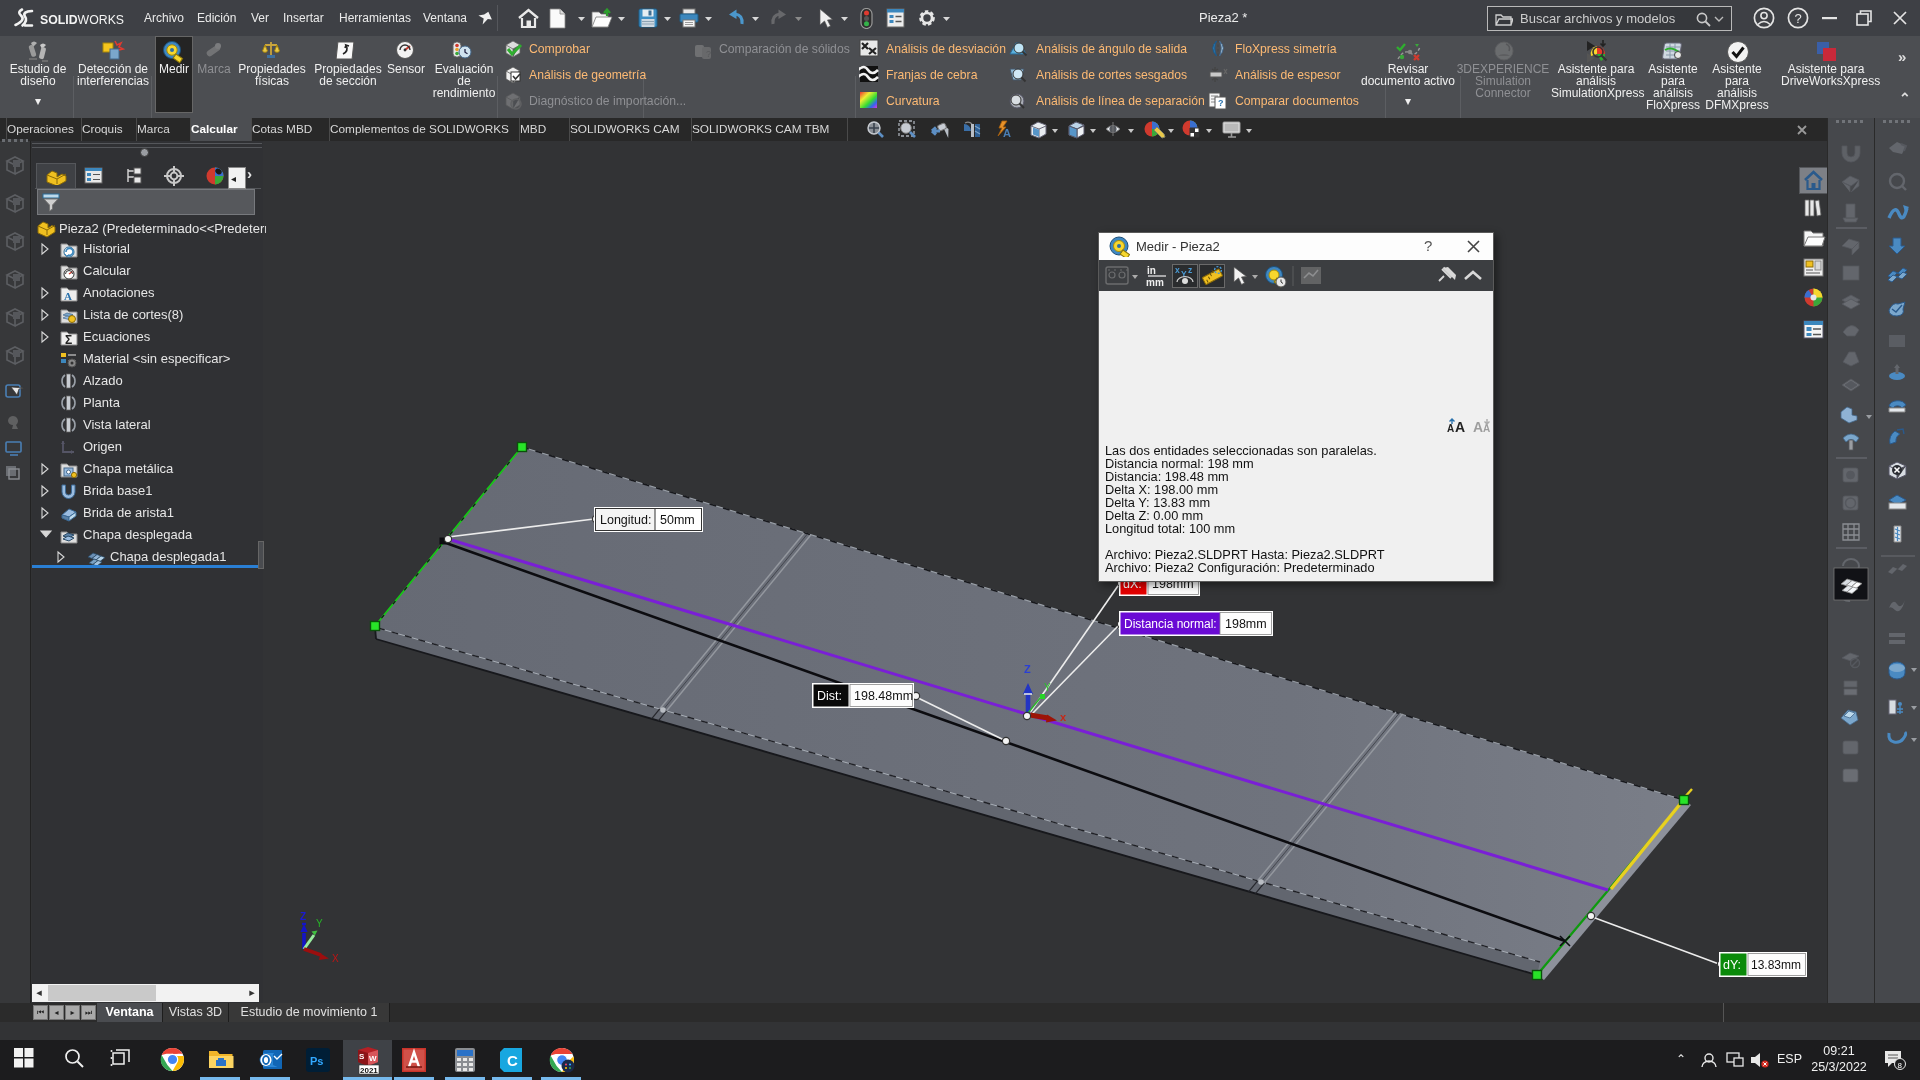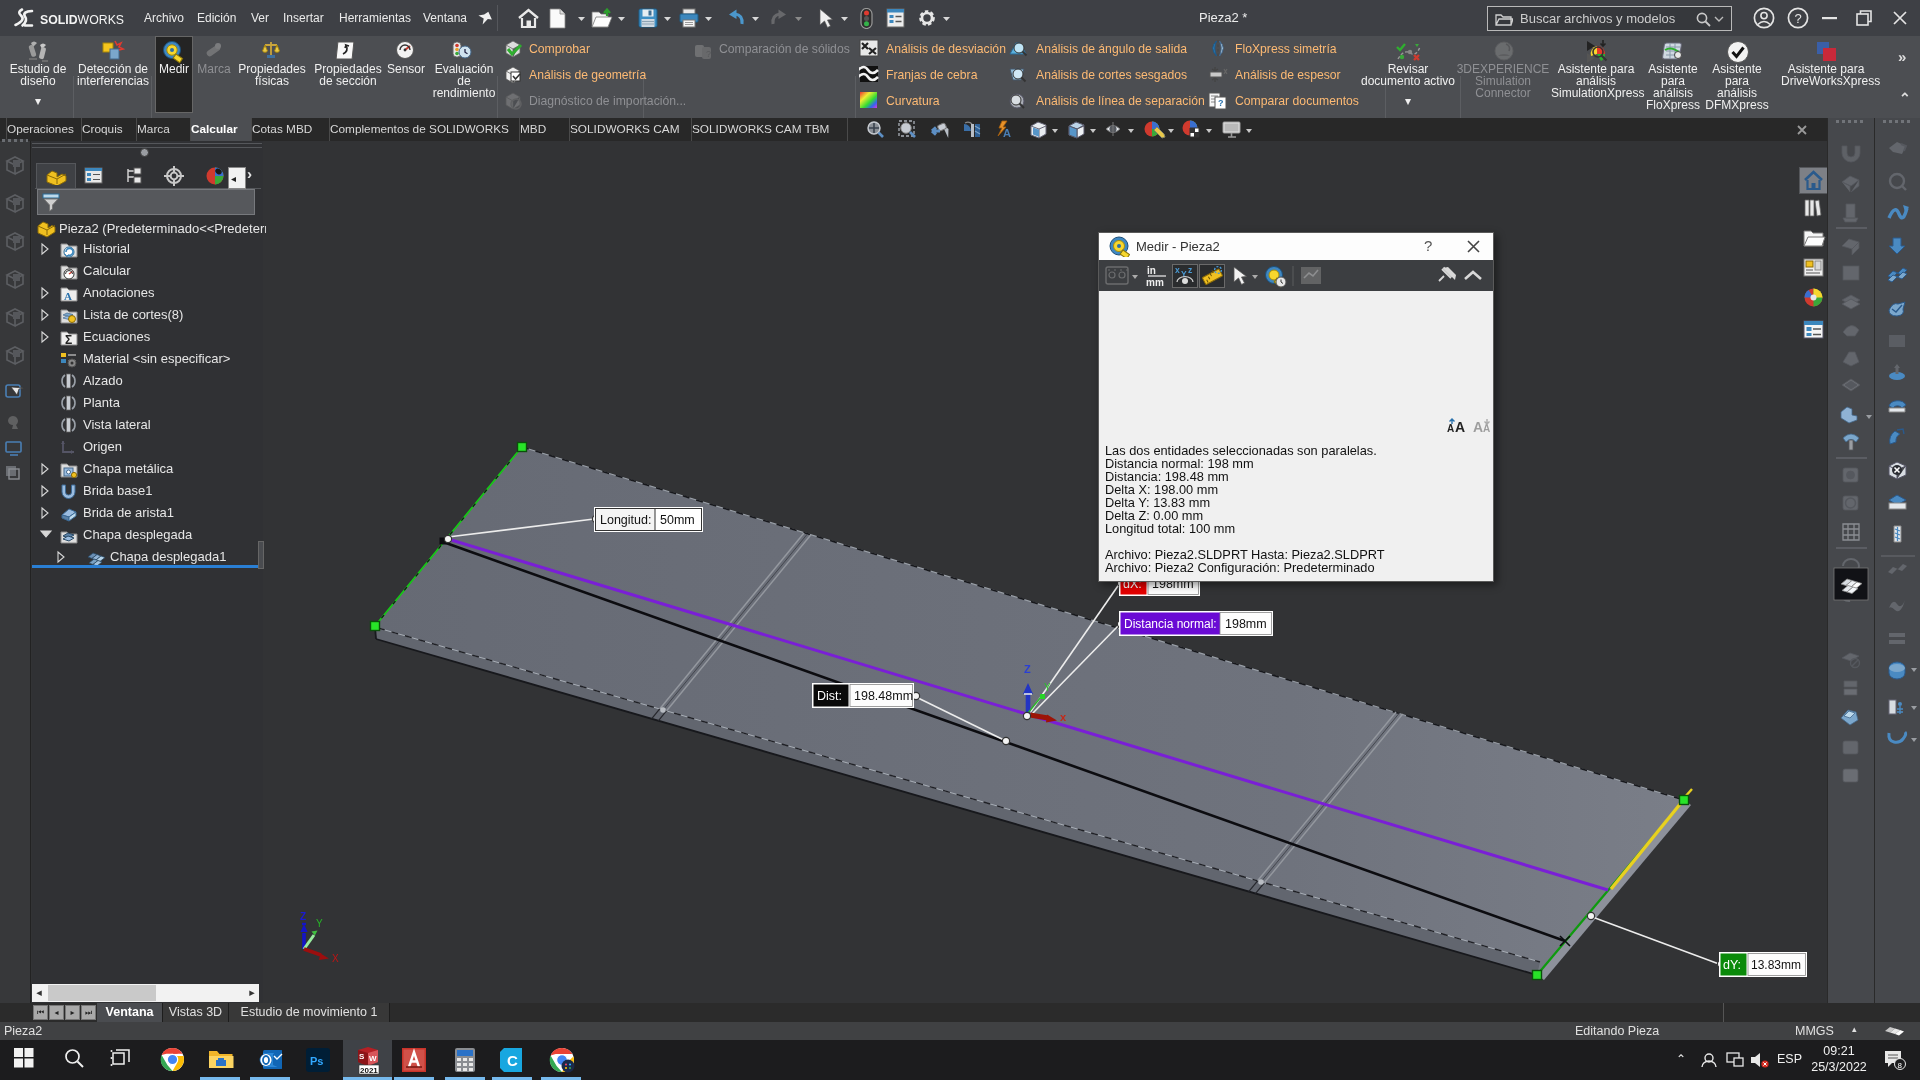--- a/index.html
+++ b/index.html
@@ -1192,31 +1192,20 @@
       <div class="abs" style="left:0;width:15px;height:15px;background:#a9a9a9;border:1px solid #777;color:#222;font-size:8px;text-align:center;line-height:14px">⏮</div>
       <div class="abs" style="left:16px;width:15px;height:15px;background:#a9a9a9;border:1px solid #777;color:#222;font-size:8px;text-align:center;line-height:14px">◂</div>
       <div class="abs" style="left:32px;width:15px;height:15px;background:#a9a9a9;border:1px solid #777;color:#222;font-size:8px;text-align:center;line-height:14px">▸</div>
       <div class="abs" style="left:48px;width:15px;height:15px;background:#a9a9a9;border:1px solid #777;color:#222;font-size:8px;text-align:center;line-height:14px">⏭</div>
     </div>
     <div class="mtab" style="left:97px;width:66px;background:#4a4c50;color:#fff;font-weight:bold">Ventana</div>
     <div class="mtab" style="left:163px;width:66px">Vistas 3D</div>
     <div class="mtab" style="left:229px;width:161px">Estudio de movimiento 1</div>
     <div class="abs" style="left:1723px;top:0;width:1px;height:19px;background:#555"></div>
   </div>
-  <div id="statusbar">
-    <span class="abs" style="left:4px;top:2px">Pieza2</span>
-    <span class="abs" style="left:1575px;top:2px">Editando Pieza</span>
-    <span class="abs" style="left:1795px;top:2px">MMGS</span>
-    <span class="abs" style="left:1852px;top:2px;font-size:9px">▴</span>
-    <svg class="abs" style="left:1884px;top:2px" width="20" height="14" viewBox="0 0 20 14">
-        <path d="M1 7 l5 -4 l5 1.5 l-5 4 z" fill="#c8c8c8"></path>
-        <path d="M6 8.5 l5 -4 l5 1.5 l-5 4 z" fill="#e8e8e8"></path>
-        <path d="M11 10 l5 -4 l4 1.5 l-5 4 z" fill="#fdfdfd"></path>
-      </svg>
-  </div>
   <div id="taskbar">
     <svg class="abs" style="left:14px;top:8px" width="20" height="20" viewBox="0 0 20 20">
         <rect x="0" y="0" width="9" height="9" fill="#f2f2f2"></rect>
         <rect x="10.5" y="0" width="9" height="9" fill="#f2f2f2"></rect>
         <rect x="0" y="10.5" width="9" height="9" fill="#f2f2f2"></rect>
         <rect x="10.5" y="10.5" width="9" height="9" fill="#f2f2f2"></rect>
       </svg>
     <svg class="abs" style="left:64px;top:8px" width="20" height="20" viewBox="0 0 20 20">
         <circle cx="8.5" cy="8.5" r="6.5" fill="none" stroke="#f0f0f0" stroke-width="1.7"></circle>
         <path d="M13.5 13.5 L19 19" stroke="#f0f0f0" stroke-width="2"></path>

